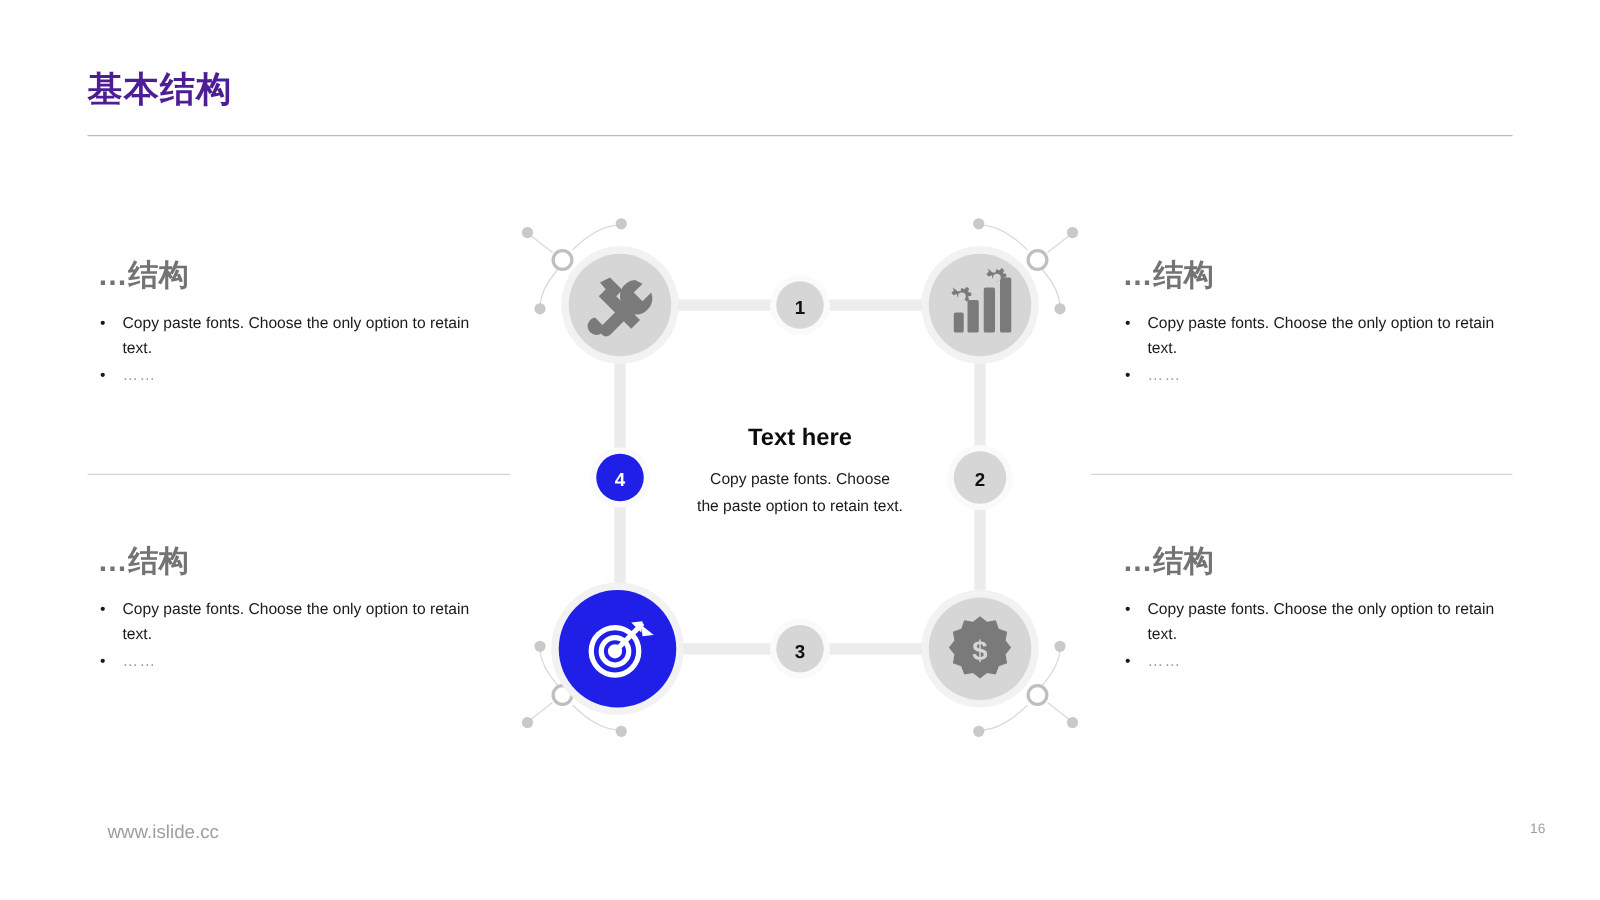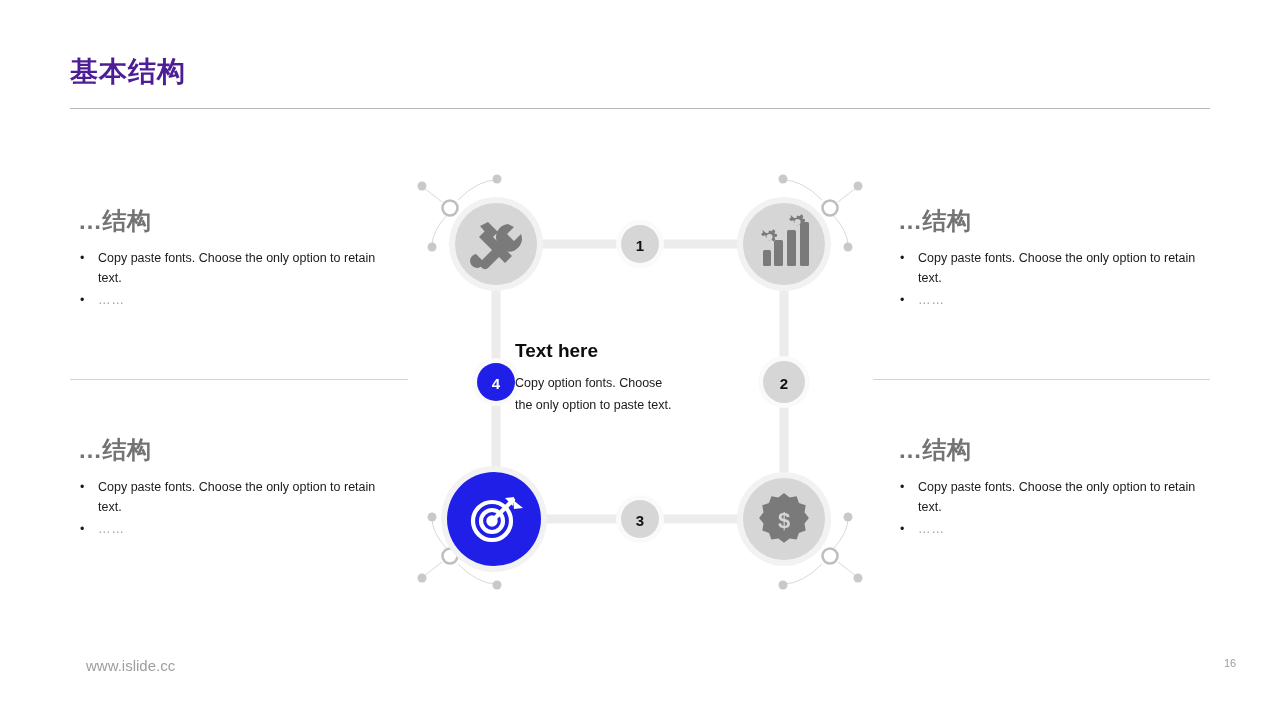--- a/index.html
+++ b/index.html
@@ -97,20 +97,21 @@
     height: 470px;
   }
   .diagram svg { display: block; }
 
   
   .center-text {
     position: absolute;
     left: 515px;
     top: 340px;
     width: 250px;
+    text-align: center;
   }
   .center-title {
     font-size: 19px;
     font-weight: bold;
     color: #0d0d0d;
     margin-bottom: 10px;
   }
   .center-body {
     font-size: 12.5px;
     line-height: 22px;
@@ -323,18 +324,18 @@
     <circle cx="96" cy="232" r="24" fill="#fafafa"></circle>
     <circle cx="96" cy="232" r="19" fill="#1F1FE8"></circle>
     <text x="96" y="239" text-anchor="middle" font-family="Liberation Sans, sans-serif" font-size="15" font-weight="bold" fill="#ffffff">4</text>
   </g>
 
 </svg>
 </div>
 
 <div class="center-text">
   <div class="center-title">Text here</div>
-  <div class="center-body">Copy option fonts. Choose</div>
-  <div class="center-body">the only option to paste text.</div>
+  <div class="center-body">Copy paste fonts. Choose</div>
+  <div class="center-body">the paste option to retain text.</div>
 </div>
 
 <div class="footer-left">www.islide.cc</div>
 <div class="footer-right">16</div>
 
 </body></html>

